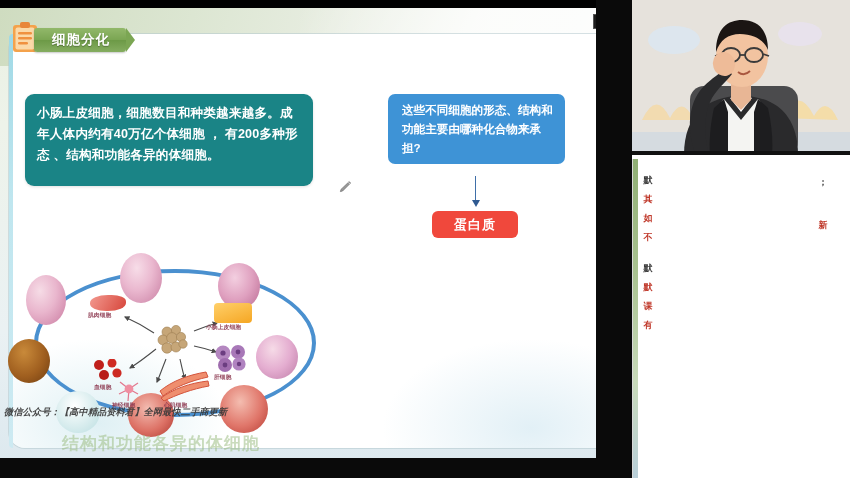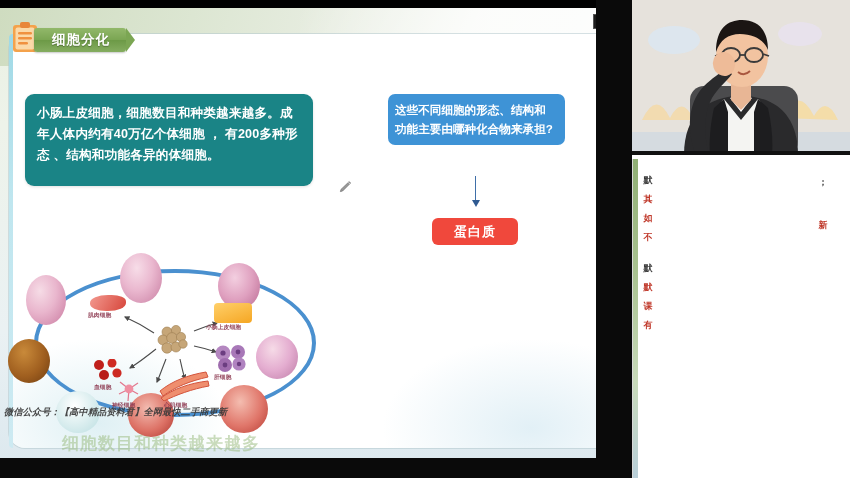--- a/index.html
+++ b/index.html
@@ -52,31 +52,31 @@
   #pin-badge span{color:#e8e8e8;font-size:8px;line-height:9px;transform:scale(.8);white-space:nowrap;}
 
   
   #teal-box{position:absolute;left:25px;top:86px;width:288px;min-height:92px;
     background:#1a8486;border-radius:9px;padding:9px 12px 10px 12px;box-sizing:border-box;
     box-shadow:0 1px 3px rgba(0,0,0,.12);}
   #teal-box p{margin:0;color:#ffffff;font-size:12.6px;line-height:21px;font-weight:bold;letter-spacing:.2px;}
 
   
   #blue-box{position:absolute;left:388px;top:86px;width:177px;
-    background:#3e93d6;border-radius:7px;padding:6px 9px 7px 7px;box-sizing:border-box;}
+    background:#3e93d6;border-radius:7px;padding:6px 9px 7px 14px;box-sizing:border-box;}
   #blue-box p{margin:0;color:#ffffff;font-size:11.6px;line-height:19px;font-weight:bold;}
 
   
   #flow-arrow{position:absolute;left:475px;top:168px;width:2px;height:32px;}
   #flow-arrow .shaft{position:absolute;left:0;top:0;width:1.4px;height:26px;background:#3f6fa8;}
   #flow-arrow .head{position:absolute;left:-3.2px;top:24px;width:0;height:0;
     border-left:4px solid transparent;border-right:4px solid transparent;border-top:7px solid #2f5a91;}
 
   
-  #red-box{position:absolute;left:432px;top:210px;width:86px;height:27px;background:#f0483c;
+  #red-box{position:absolute;left:432px;top:203px;width:86px;height:27px;background:#f0483c;
     border-radius:6px;display:flex;align-items:center;justify-content:center;}
   #red-box span{color:#fff;font-size:13px;font-weight:bold;letter-spacing:1px;}
 
   
   #diagram{position:absolute;left:8px;top:243px;width:330px;height:185px;}
   #diagram-ring{position:absolute;left:26px;top:18px;width:282px;height:148px;
     border:4px solid #4a90cf;border-radius:50%;box-sizing:border-box;}
   .embryo{position:absolute;border-radius:50%;}
   .lbl{position:absolute;font-size:4.6px;color:#8e3b52;font-weight:bold;white-space:nowrap;
     letter-spacing:.1px;transform:scale(1.25);transform-origin:left center;}
@@ -265,21 +265,21 @@
         <div class="lbl" style="left:198px;top:74px;">小肠上皮细胞</div>
         <div class="lbl" style="left:86px;top:134px;">血细胞</div>
         <div class="lbl" style="left:206px;top:124px;">肝细胞</div>
         <div class="lbl" style="left:104px;top:152px;">神经细胞</div>
         <div class="lbl" style="left:156px;top:152px;">心肌细胞</div>
       </div>
 
       <div id="wm-lines">
         <div>微信公众号：【高中精品资料君】全网最快二手商更新</div>
       </div>
-      <div id="wm-big">细胞数目和种类越来越多</div>
+      <div id="wm-big">结构和功能各异的体细胞</div>
     </div>
 
     <div id="slide-letterbox-bottom"></div>
   </div>
 
   <div id="right-col">
 
     <div id="video-tile">
       <svg width="218" height="155" viewBox="0 0 218 155">
         <rect width="218" height="155" fill="#e6e2dc"></rect>

